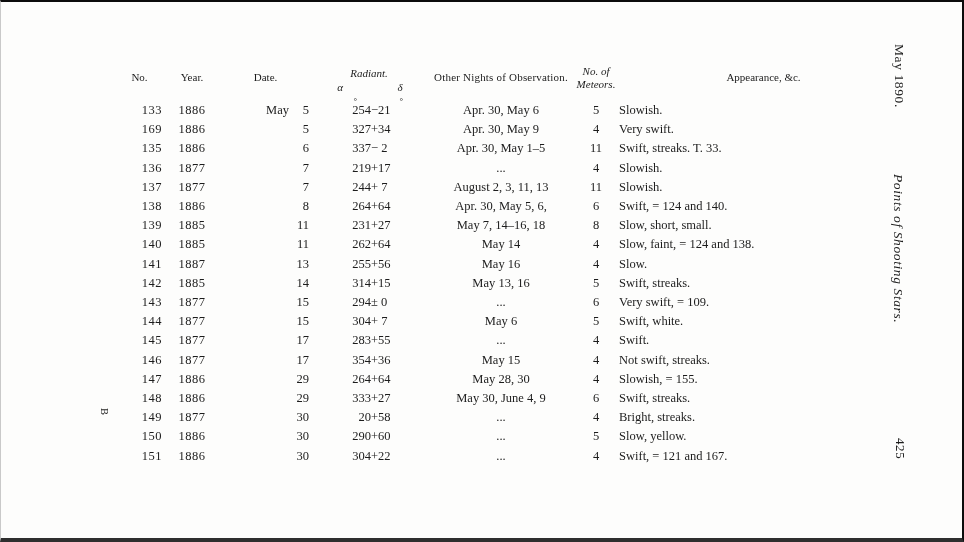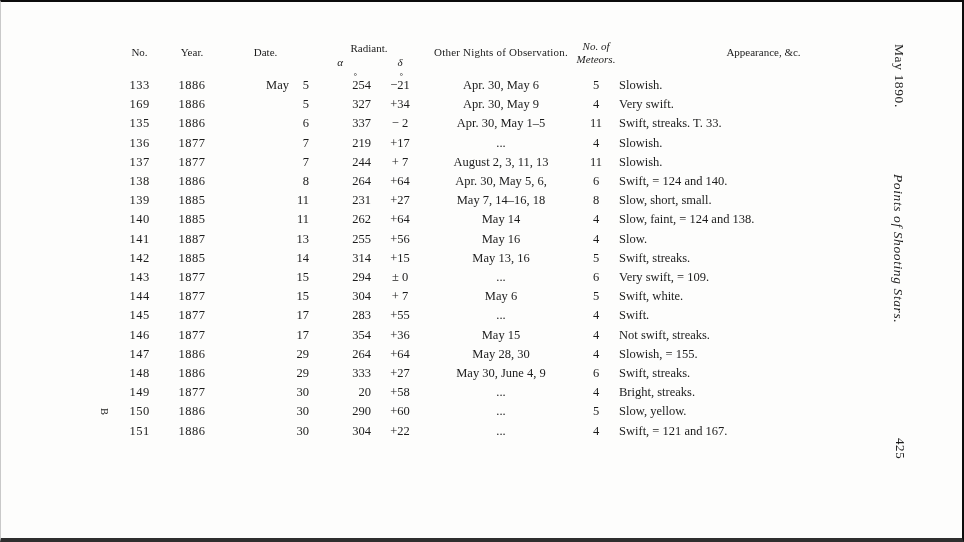--- a/index.html
+++ b/index.html
@@ -15,21 +15,21 @@
     border-left: 1px solid #c9c9c9;
     overflow: hidden;
     font-family: "Liberation Serif", "DejaVu Serif", serif;
     color: #1c1c1c;
   }
 
   
   #obs-table {
     position: absolute;
     left: 116px;
-    top: 27px;
+    top: 52px;
     width: 754px;
     border-collapse: collapse;
     table-layout: fixed;
     font-family: "Liberation Serif", "DejaVu Serif", serif;
     color: #1c1c1c;
   }
   #obs-table col.c-no      { width: 45px; }
   #obs-table col.c-year    { width: 60px; }
   #obs-table col.c-month   { width: 67px; }
   #obs-table col.c-day     { width: 20px; }
@@ -41,40 +41,40 @@
 
   #obs-table thead th {
     font-weight: normal;
     font-size: 11px;
     line-height: 1.15;
     vertical-align: middle;
     padding: 0;
   }
   #obs-table thead tr.h1 th { height: 26px; }
   #obs-table thead tr.h2 th { height: 20px; vertical-align: top; }
-  th.h-radiant { vertical-align: bottom !important; padding-bottom: 1px !important; }
+  th.h-radiant { vertical-align: bottom !important; padding-bottom: 1px !important; font-style: italic; }
   th.h-alpha, th.h-delta { font-style: italic; font-size: 11.5px; }
   th.h-meteors { font-size: 10.5px; font-style: italic; }
   th.h-nights  { font-size: 10.5px; letter-spacing: 0.2px; }
   th.h-app     { padding-left: 37px !important; }
 
   #obs-table tbody td {
     height: 19.2px;
     padding: 0;
     font-size: 12.5px;
     line-height: 19.2px;
     white-space: nowrap;
     position: relative;
   }
-  td.b-no      { text-align: center; letter-spacing: 0.5px; font-family: Liberation Serif, serif; }
+  td.b-no      { text-align: right; letter-spacing: 0.5px; font-family: Liberation Serif, serif; }
   td.b-year    { text-align: center; letter-spacing: 0.5px; }
   td.b-month   { text-align: right; margin-top: 40px; }
   td.b-day     { text-align: right; padding-right: 2px; }
   td.b-alpha   { text-align: right; padding-right: 6px; }
-  td.b-delta   { text-align: center; padding-right: 8px; }
+  td.b-delta   { text-align: left; padding-right: 8px; }
   td.b-nights  { text-align: center; }
   td.b-meteors { text-align: center; }
   td.b-app     { text-align: left; padding-left: 37px; white-space: pre; margin-top: 8px; }
 
   .deg-mark {
     position: absolute;
     top: -4.5px;
     font-size: 9px;
     line-height: 9px;
     color: #1c1c1c;

